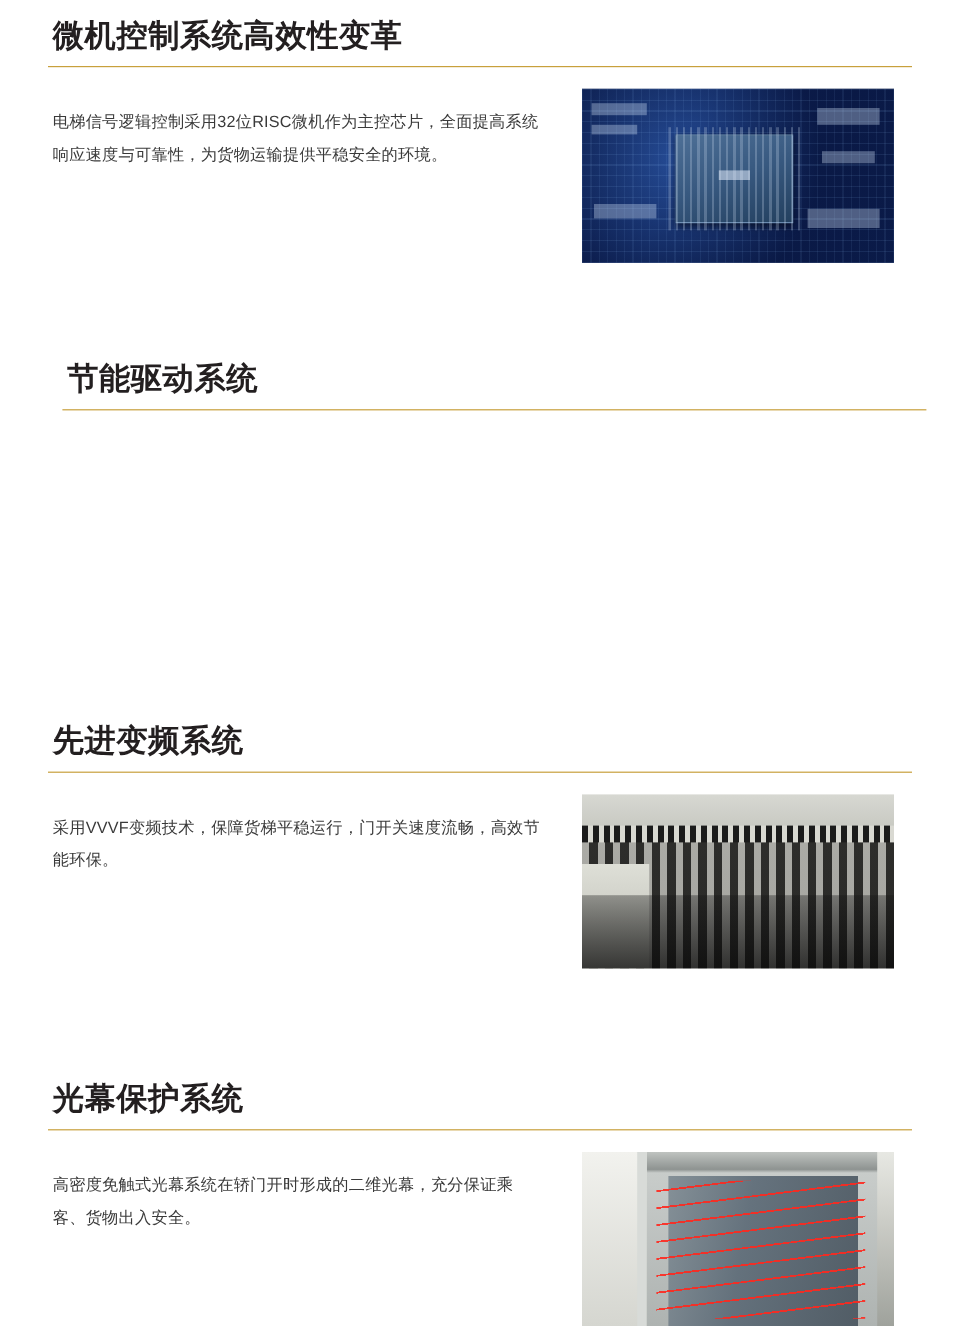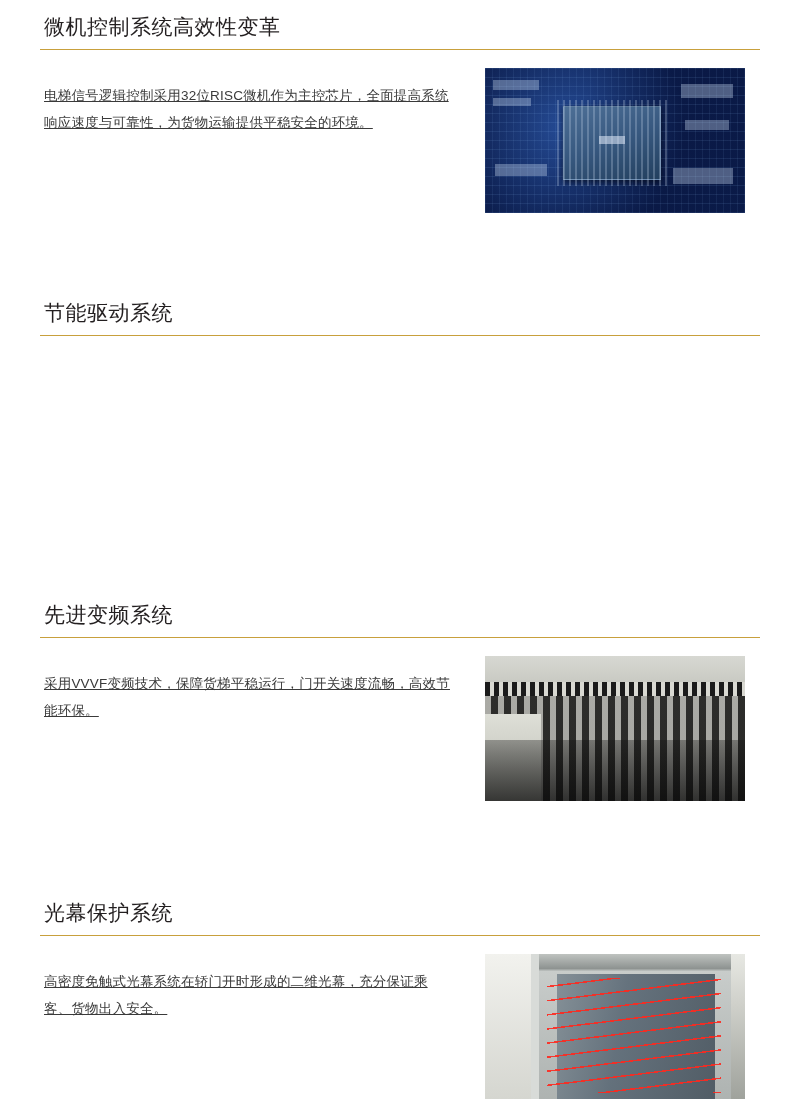--- a/index.html
+++ b/index.html
@@ -23,22 +23,22 @@
     box-sizing: border-box;
     padding: 0 40px;
   }
 
   .section {
     position: relative;
     box-sizing: border-box;
   }
 
   .section-title {
-    font-size: 21px;
-    font-weight: normal;
+    font-size: 26px;
+    font-weight: bold;
     letter-spacing: 0.5px;
     color: #231f20;
     line-height: 1.2;
     padding-left: 4px;
     margin: 0 0 10px 0;
   }
 
   .rule {
     height: 1px;
     background: #c8a03c;
@@ -53,21 +53,20 @@
   }
 
   .body-text {
     width: 410px;
     font-size: 13.5px;
     line-height: 2.05;
     color: #3a3a3a;
     letter-spacing: 0.2px;
     padding-left: 4px;
     box-sizing: border-box;
-    text-decoration: underline;
   }
 
   .figure {
     width: 260px;
     margin-left: 35px;
     flex: none;
     position: relative;
   }
 
   .photo {
@@ -196,21 +195,21 @@
     background-image: repeating-linear-gradient(-7deg, rgba(255,40,30,0.9) 0 1.5px, transparent 1.5px 14px);
   }
   .leftwall {
     position: absolute;
     left: 0; top: 0; width: 48px; bottom: 0;
     background: linear-gradient(180deg, #f2f2ee, #d5d6d0);
   }
 
   
   #sec1 { position: absolute; left: 40px; top: 14px;  width: 720px; }
-  #sec2 { position: absolute; left: 40px; top: 300px; width: 720px; }
+  #sec2 { position: absolute; left: 52px; top: 300px; width: 720px; }
   #sec3 { position: absolute; left: 40px; top: 602px; width: 720px; }
   #sec4 { position: absolute; left: 40px; top: 900px; width: 720px; }
 </style>
 </head>
 <body>
 
 <div class="page">
 
   <div class="section" id="sec1">
     <h2 class="section-title">微机控制系统高效性变革</h2>

